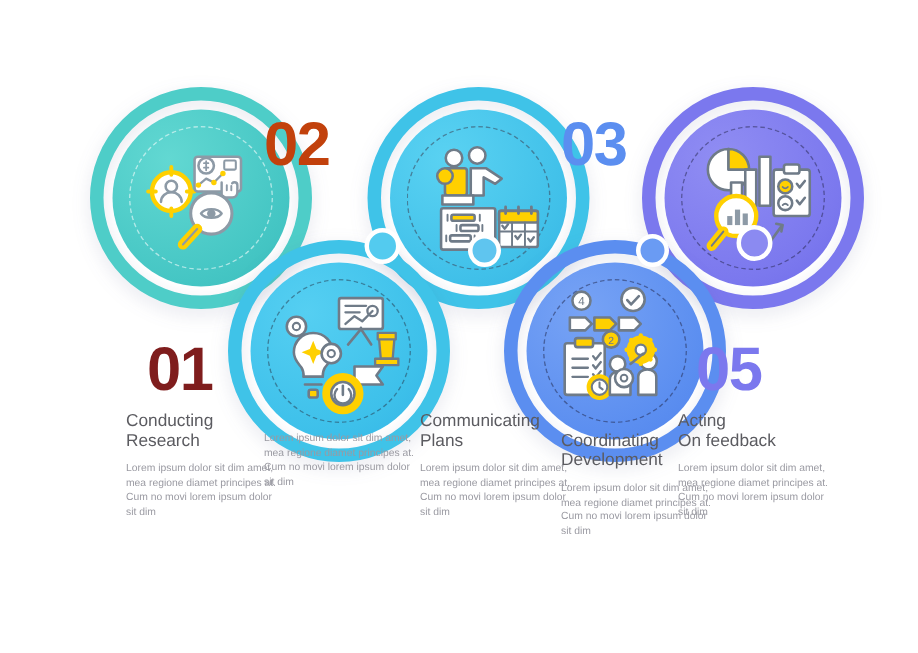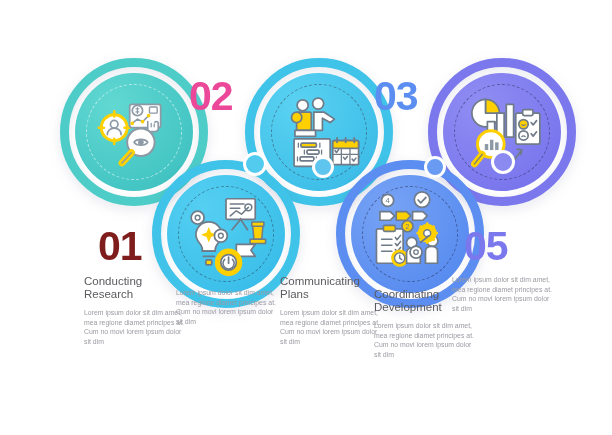--- a/index.html
+++ b/index.html
@@ -271,21 +271,21 @@
       </div>
     </div>
   </div>
 
   <div class="conn" style="left:243px;top:152px;width:24px;height:24px;background:#53cbef;"></div>
   <div class="conn" style="left:312px;top:156px;width:22px;height:22px;background:#5fc5ef;"></div>
   <div class="conn" style="left:424px;top:156px;width:22px;height:22px;background:#6a9bf3;"></div>
   <div class="conn" style="left:491px;top:150px;width:24px;height:24px;background:#8b8af1;"></div>
 
   <div class="num" style="left:98px;top:226px;color:#7f1d1d;">01</div>
-  <div class="num" style="left:189px;top:76px;color:#ec4899;text-align:center;">02</div>
+  <div class="num" style="left:176px;top:76px;color:#c2410c;text-align:center;">02</div>
   <div class="num" style="left:374px;top:76px;color:#5b8ef0;">03</div>
   <div class="num" style="left:464px;top:226px;color:#7b78ee;">05</div>
 
   <div class="txt t-center" style="left:84px;top:275px;">
     <h3>Conducting
 Research</h3>
     <p>Lorem ipsum dolor sit dim amet, mea regione diamet principes at. Cum no movi lorem ipsum dolor sit dim</p>
   </div>
 
   <div class="txt t-center" style="left:176px;top:288px;">
@@ -298,16 +298,18 @@
     <p>Lorem ipsum dolor sit dim amet, mea regione diamet principes at. Cum no movi lorem ipsum dolor sit dim</p>
   </div>
 
   <div class="txt t-center" style="left:374px;top:288px;">
     <h3>Coordinating
 Development</h3>
     <p>Lorem ipsum dolor sit dim amet, mea regione diamet principes at. Cum no movi lorem ipsum dolor sit dim</p>
   </div>
 
   <div class="txt t-center" style="left:452px;top:275px;">
+    <h3>Acting
+On feedback</h3>
     <p>Lorem ipsum dolor sit dim amet, mea regione diamet principes at. Cum no movi lorem ipsum dolor sit dim</p>
   </div>
 
 </div>
 
 </body></html>

